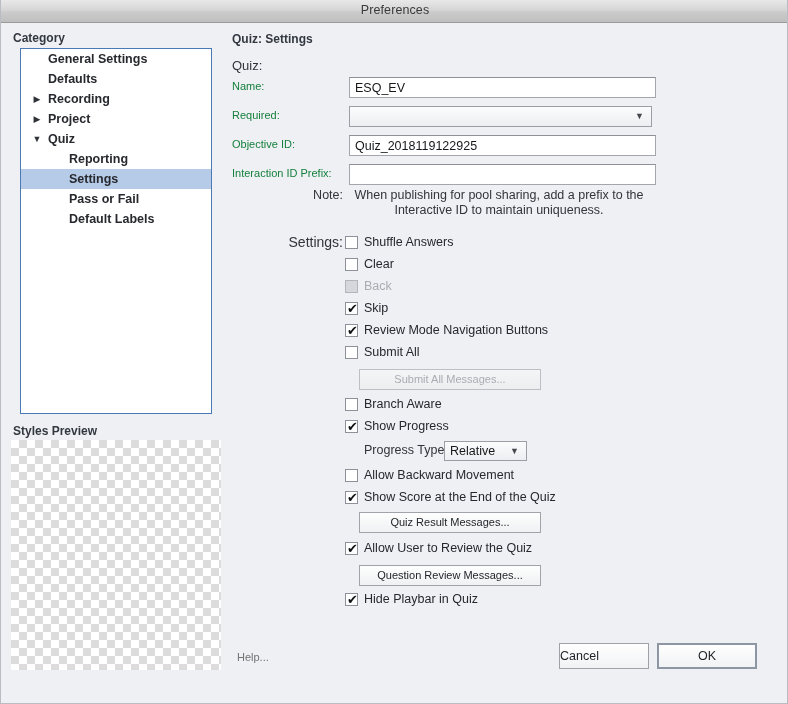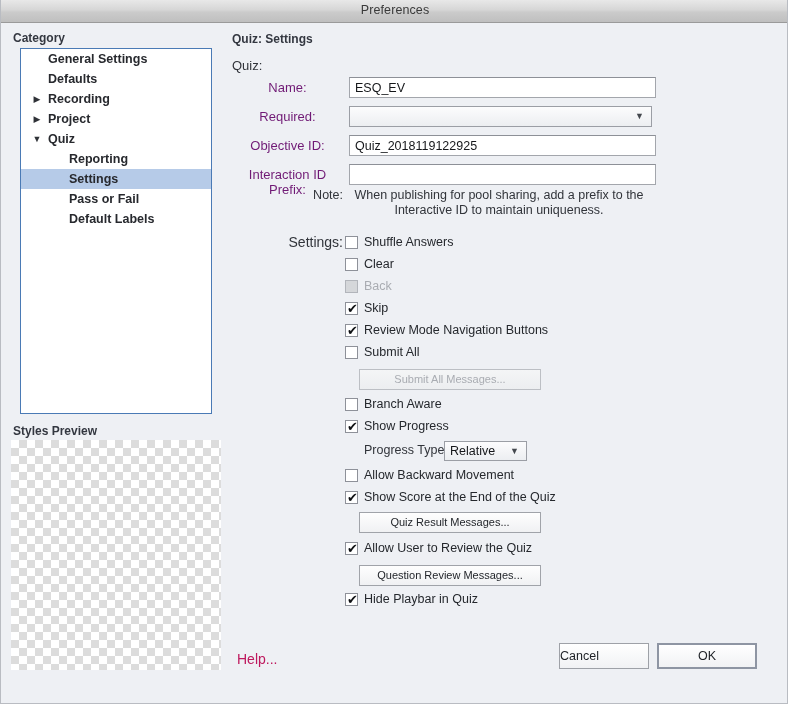--- a/index.html
+++ b/index.html
@@ -116,23 +116,23 @@
     position: absolute;
     left: 231px;
     width: 545px;
     height: 22px;
   }
   .frow .flabel {
     position: absolute;
     left: 0;
     width: 111px;
     top: 3px;
-    text-align: center;
-    font-size: 13px;
-    color: #701a75;
+    text-align: left;
+    font-size: 11px;
+    color: #15803d;
   }
   .textinput {
     position: absolute;
     left: 117px;
     top: 0;
     width: 307px;
     height: 21px;
     background: #ffffff;
     border: 1px solid #a3a6ac;
     border-top-color: #8d9097;
@@ -280,22 +280,22 @@
     line-height: 18px;
     font-size: 9px;
     color: #44484e;
   }
 
   
   #help-link {
     position: absolute;
     left: 236px;
     top: 651px;
-    font-size: 14px;
-    color: #be185d;
+    font-size: 11px;
+    color: #737373;
     cursor: pointer;
   }
   #btn-cancel {
     position: absolute;
     left: 558px;
     top: 643px;
     width: 90px;
     height: 26px;
     background: linear-gradient(to bottom, #ffffff 0%, #f1f2f4 100%);
     border: 1px solid #9ea1a7;

